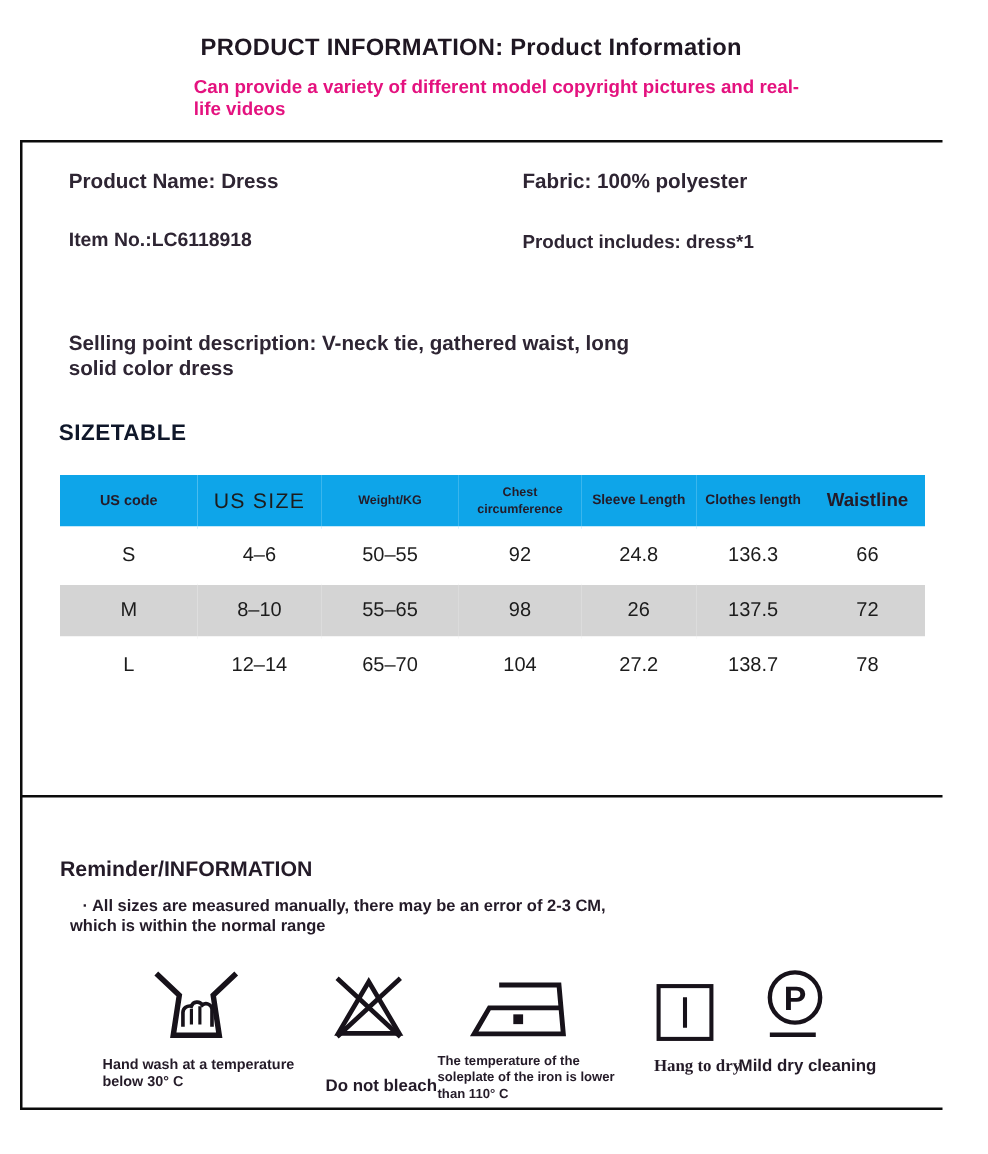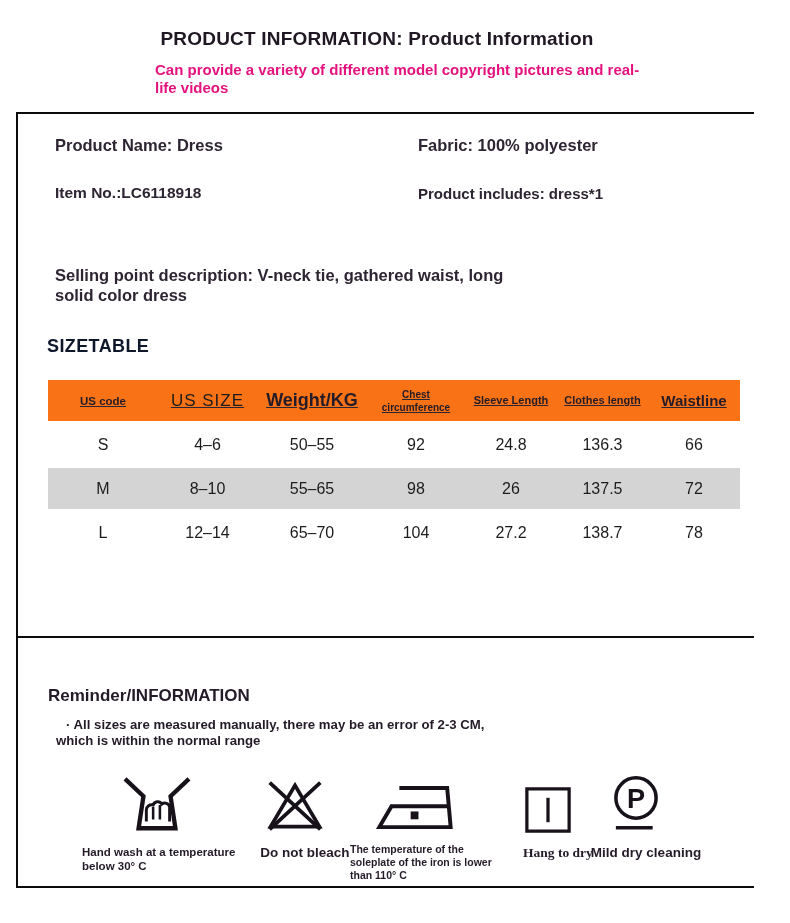--- a/index.html
+++ b/index.html
@@ -32,40 +32,40 @@
   .sizetable-h { position:absolute; left:47px; top:336px; font-size:18px; font-weight:bold; letter-spacing:.4px; color:#0f172a; }
 
   table.sizes {
     position:absolute; left:48px; top:380px; width:692px;
     border-collapse:collapse; table-layout:fixed;
   }
   table.sizes th, table.sizes td {
     height:41px; padding:0; text-align:center; vertical-align:middle;
     border-bottom:3px solid #ffffff;
   }
-  table.sizes thead tr { background:#f97316;text-decoration:underline; }
+  table.sizes thead tr { background:#0ea5e9; }
   table.sizes tbody tr.alt { background:#d4d4d4; }
   table.sizes td { font-size:16px; color:#1c1c1c; font-weight:normal; }
   .c1{width:110px}.c2{width:99px}.c3{width:110px}.c4{width:98px}.c5{width:92px}.c6{width:91px}.c7{width:92px}
   .th-uscode { font-size:11.5px; font-weight:bold; color:#241b28; }
   .th-ussize { font-size:17px; font-weight:normal; letter-spacing:1px; color:#1c1c1c; }
-  .th-weight { font-size:18px; font-weight:bold; color:#241b28; }
+  .th-weight { font-size:10px; font-weight:bold; color:#241b28; }
   .th-chest  { font-size:10px;  font-weight:bold; text-align:left; padding-left:26px; line-height:1.3; color:#241b28; }
   .th-sleeve, .th-clothes { font-size:11px; font-weight:bold; text-align:left; padding-left:24px; line-height:1.3; color:#241b28; }
   .th-waist  { font-size:15px; font-weight:bold; color:#241b28; }
 
   .rem-title { position:absolute; left:48px; top:686px; font-size:17px; font-weight:bold; color:#241b28; }
   .rem-note  {
     position:absolute; left:36px; top:717px; width:460px;
     font-size:13.2px; font-weight:bold; line-height:1.2; text-indent:10px; color:#241b28;margin-left:20px;
   }
 
   .care-item { position:absolute; top:770px; display:flex; flex-direction:column; align-items:center; }
   .ci-1 { left:72px;  width:170px; }
-  .ci-2 { left:228px; width:134px; }
+  .ci-2 { left:228px; width:134px;gap:16px; }
   .ci-3 { left:340px; width:150px; }
   .ci-4 { left:490px; width:116px;font-family:Liberation Serif, serif; }
   .ci-5 { left:556px; width:160px; }
   .care-icon { height:66px; display:flex; align-items:flex-end; justify-content:center; }
   .care-icon svg { display:block; }
   .care-label { font-weight:bold; font-size:13.5px; margin-top:9px; color:#241b28; text-align:center; line-height:1.25;margin-left:20px; }
   .ci-1 .care-label { font-size:11.5px; text-align:left; width:100%; }
   .ci-3 .care-label { font-size:10.5px; text-align:left; width:100%; margin-top:7px; }
   .stroke { fill:none; stroke:#17121a; }
 </style>

